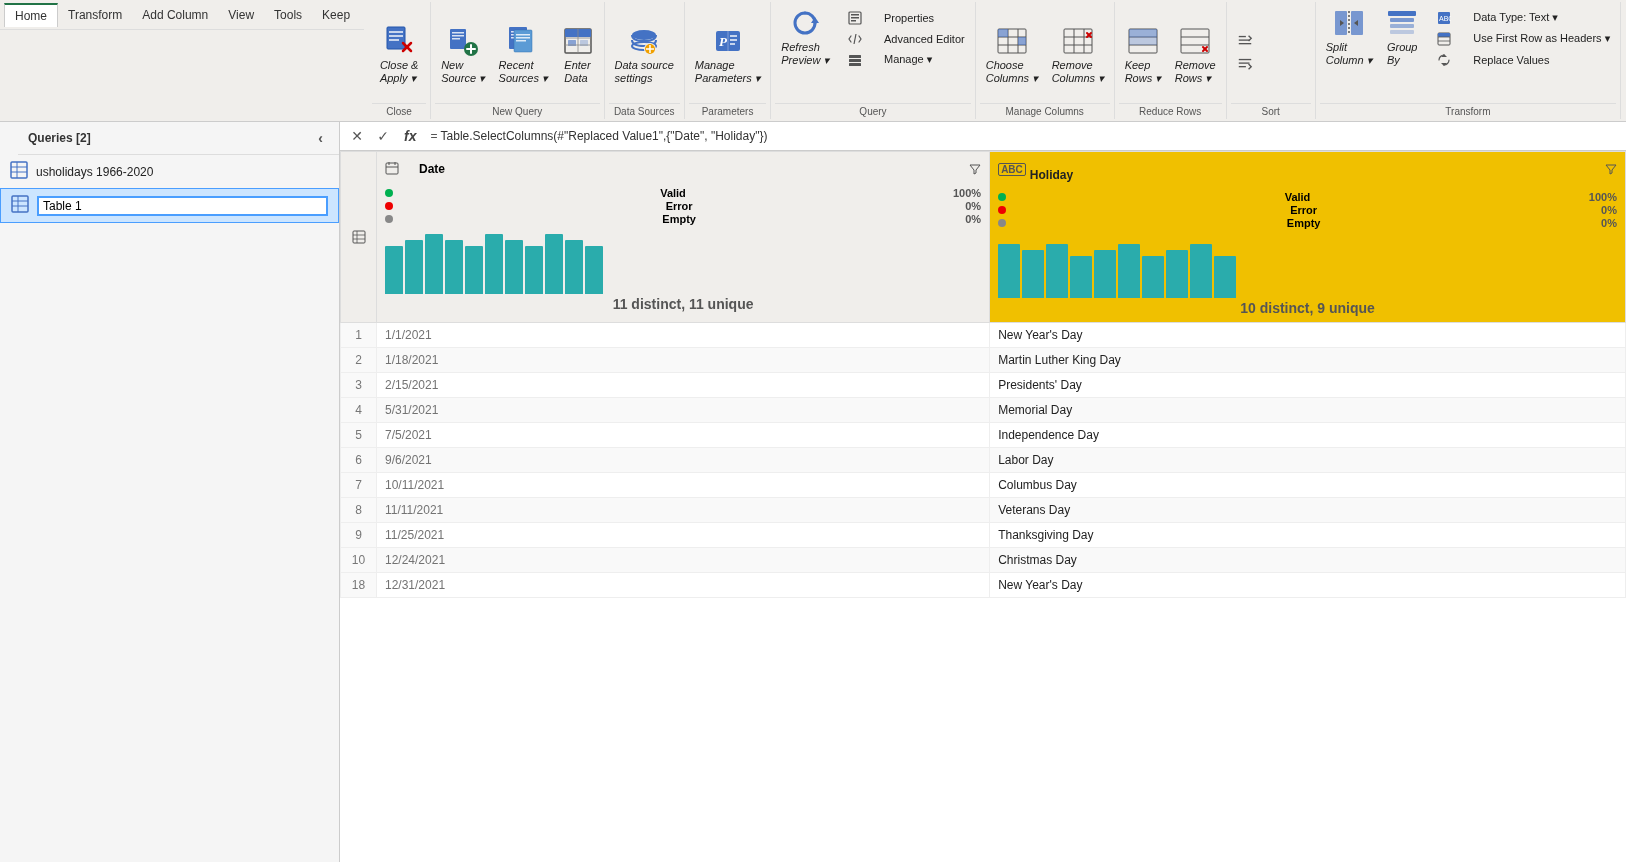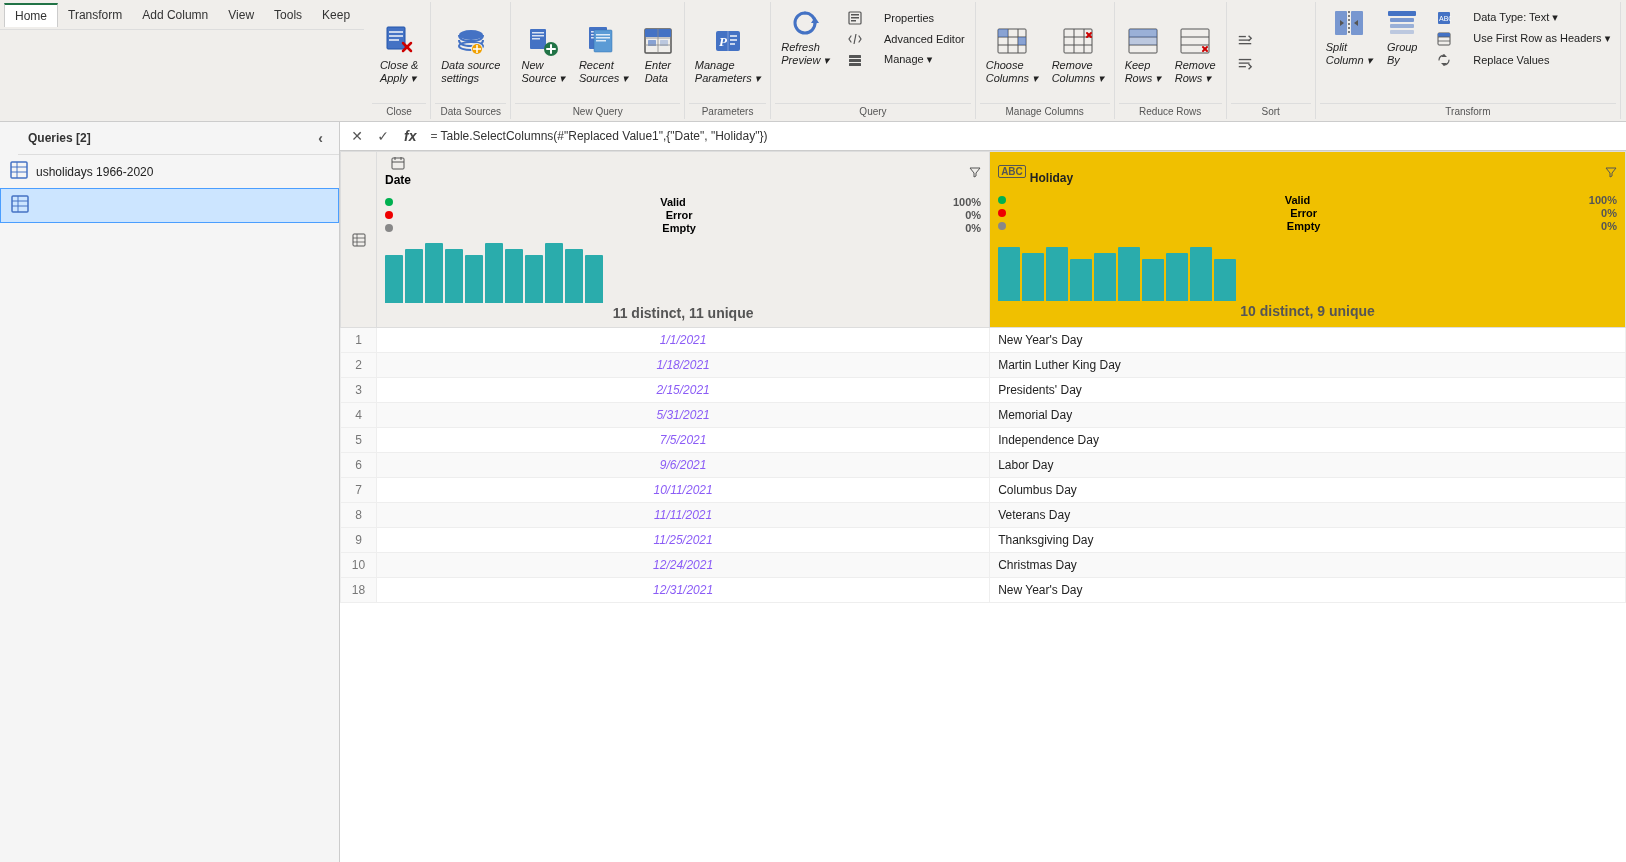--- a/index.html
+++ b/index.html
@@ -57,21 +57,21 @@
     .stat-dot.red { background: #e00; }
     .stat-dot.gray { background: #888; }
     .stat-label { flex: 1; }
     .stat-val { color: #555; }
     .chart-area { padding: 4px 8px 2px 8px; }
     .chart-bars { display: flex; align-items: flex-end; gap: 2px; height: 60px; }
     .chart-bar { background: #2aacac; border-radius: 1px 1px 0 0; }
     .chart-label { font-size: 14px; color: #555; padding: 2px 8px 4px 8px; }
     .data-table td { border: 1px solid #eee; padding: 5px 8px; font-size: 12px; }
     .row-num { text-align: center; color: #777; background: #f9f9f9; width: 30px; font-size: 11px; border-right: 2px solid #ddd; }
-    .date-cell { text-align: center; color: #8b5cf6; font-style: italic; }
+    .date-cell { text-align: left; color: #737373; }
     .holiday-cell { color: #222; }
     .col-icon-btn { background: none; border: none; cursor: pointer; display: flex; align-items: center; gap: 2px; font-size: 11px; }
 
     
     .data-table tbody tr:nth-child(even) td { background: #f9f9f9; }
 
     
     svg { display: inline-block; }
 
     
@@ -112,87 +112,87 @@
         </div>
       </div>
       <div class="ribbon-group-label">Close</div>
     </div>
 
     <div class="ribbon-group">
       <div class="ribbon-group-items">
         <div class="ribbon-btn">
           <div class="icon">
             <svg width="32" height="32" viewBox="0 0 32 32">
+              <rect x="3" y="4" width="16" height="20" rx="1" fill="#4472C4"></rect>
+              <rect x="5" y="7" width="12" height="1.5" fill="#fff" opacity="0.8"></rect>
+              <rect x="5" y="10" width="12" height="1.5" fill="#fff" opacity="0.8"></rect>
+              <rect x="5" y="13" width="8" height="1.5" fill="#fff" opacity="0.8"></rect>
+              <circle cx="24" cy="24" r="7" fill="#217346"></circle>
+              <line x1="24" y1="20" x2="24" y2="28" stroke="#fff" stroke-width="2" stroke-linecap="round"></line>
+              <line x1="20" y1="24" x2="28" y2="24" stroke="#fff" stroke-width="2" stroke-linecap="round"></line>
+            </svg>
+          </div>
+          <div class="label" style="white-space:pre-line;">New
+Source ▾</div>
+        </div>
+        <div class="ribbon-btn">
+          <div class="icon">
+            <svg width="32" height="32" viewBox="0 0 32 32">
+              <rect x="2" y="2" width="18" height="22" rx="1" fill="#4472C4"></rect>
+              <rect x="4" y="6" width="14" height="1.5" fill="#fff" opacity="0.8"></rect>
+              <rect x="4" y="9" width="14" height="1.5" fill="#fff" opacity="0.8"></rect>
+              <rect x="4" y="12" width="10" height="1.5" fill="#fff" opacity="0.8"></rect>
+              <rect x="7" y="5" width="18" height="22" rx="1" fill="#5b9bd5" stroke="#3070b0" stroke-width="0.5"></rect>
+              <rect x="9" y="9" width="14" height="1.5" fill="#fff" opacity="0.8"></rect>
+              <rect x="9" y="12" width="14" height="1.5" fill="#fff" opacity="0.8"></rect>
+              <rect x="9" y="15" width="10" height="1.5" fill="#fff" opacity="0.8"></rect>
+            </svg>
+          </div>
+          <div class="label" style="white-space:pre-line;">Recent
+Sources ▾</div>
+        </div>
+        <div class="ribbon-btn">
+          <div class="icon">
+            <svg width="32" height="32" viewBox="0 0 32 32">
+              <rect x="3" y="4" width="26" height="24" rx="1" fill="none" stroke="#555" stroke-width="1.5"></rect>
+              <rect x="3" y="4" width="26" height="8" rx="1" fill="#4472C4"></rect>
+              <rect x="6" y="15" width="8" height="6" rx="0.5" fill="#4472C4" opacity="0.6"></rect>
+              <rect x="18" y="15" width="8" height="6" rx="0.5" fill="#4472C4" opacity="0.3"></rect>
+              <line x1="16" y1="4" x2="16" y2="28" stroke="#888" stroke-width="0.8"></line>
+              <line x1="3" y1="13" x2="29" y2="13" stroke="#888" stroke-width="0.8"></line>
+              <line x1="3" y1="20" x2="29" y2="20" stroke="#888" stroke-width="0.8"></line>
+            </svg>
+          </div>
+          <div class="label" style="white-space:pre-line;">Enter
+Data</div>
+        </div>
+      </div>
+      <div class="ribbon-group-label">New Query</div>
+    </div>
+
+    <div class="ribbon-group">
+      <div class="ribbon-group-items">
+        <div class="ribbon-btn">
+          <div class="icon">
+            <svg width="32" height="32" viewBox="0 0 32 32">
               <ellipse cx="16" cy="10" rx="12" ry="5" fill="#4472C4"></ellipse>
               <path d="M4 10 Q4 16 16 16 Q28 16 28 10" fill="none" stroke="#4472C4" stroke-width="2"></path>
               <path d="M4 15 Q4 21 16 21 Q28 21 28 15" fill="none" stroke="#4472C4" stroke-width="2"></path>
               <ellipse cx="16" cy="21" rx="12" ry="4" fill="none" stroke="#4472C4" stroke-width="2"></ellipse>
               <circle cx="22" cy="24" r="6" fill="#f0eeeb"></circle>
               <circle cx="22" cy="24" r="5" fill="#f0a000"></circle>
               <line x1="22" y1="20" x2="22" y2="28" stroke="#fff" stroke-width="1.5"></line>
               <line x1="18" y1="24" x2="26" y2="24" stroke="#fff" stroke-width="1.5"></line>
             </svg>
           </div>
           <div class="label" style="white-space:pre-line;">Data source
 settings</div>
         </div>
       </div>
       <div class="ribbon-group-label">Data Sources</div>
-    </div>
-
-    <div class="ribbon-group">
-      <div class="ribbon-group-items">
-        <div class="ribbon-btn">
-          <div class="icon">
-            <svg width="32" height="32" viewBox="0 0 32 32">
-              <rect x="3" y="4" width="16" height="20" rx="1" fill="#4472C4"></rect>
-              <rect x="5" y="7" width="12" height="1.5" fill="#fff" opacity="0.8"></rect>
-              <rect x="5" y="10" width="12" height="1.5" fill="#fff" opacity="0.8"></rect>
-              <rect x="5" y="13" width="8" height="1.5" fill="#fff" opacity="0.8"></rect>
-              <circle cx="24" cy="24" r="7" fill="#217346"></circle>
-              <line x1="24" y1="20" x2="24" y2="28" stroke="#fff" stroke-width="2" stroke-linecap="round"></line>
-              <line x1="20" y1="24" x2="28" y2="24" stroke="#fff" stroke-width="2" stroke-linecap="round"></line>
-            </svg>
-          </div>
-          <div class="label" style="white-space:pre-line;">New
-Source ▾</div>
-        </div>
-        <div class="ribbon-btn">
-          <div class="icon">
-            <svg width="32" height="32" viewBox="0 0 32 32">
-              <rect x="2" y="2" width="18" height="22" rx="1" fill="#4472C4"></rect>
-              <rect x="4" y="6" width="14" height="1.5" fill="#fff" opacity="0.8"></rect>
-              <rect x="4" y="9" width="14" height="1.5" fill="#fff" opacity="0.8"></rect>
-              <rect x="4" y="12" width="10" height="1.5" fill="#fff" opacity="0.8"></rect>
-              <rect x="7" y="5" width="18" height="22" rx="1" fill="#5b9bd5" stroke="#3070b0" stroke-width="0.5"></rect>
-              <rect x="9" y="9" width="14" height="1.5" fill="#fff" opacity="0.8"></rect>
-              <rect x="9" y="12" width="14" height="1.5" fill="#fff" opacity="0.8"></rect>
-              <rect x="9" y="15" width="10" height="1.5" fill="#fff" opacity="0.8"></rect>
-            </svg>
-          </div>
-          <div class="label" style="white-space:pre-line;">Recent
-Sources ▾</div>
-        </div>
-        <div class="ribbon-btn">
-          <div class="icon">
-            <svg width="32" height="32" viewBox="0 0 32 32">
-              <rect x="3" y="4" width="26" height="24" rx="1" fill="none" stroke="#555" stroke-width="1.5"></rect>
-              <rect x="3" y="4" width="26" height="8" rx="1" fill="#4472C4"></rect>
-              <rect x="6" y="15" width="8" height="6" rx="0.5" fill="#4472C4" opacity="0.6"></rect>
-              <rect x="18" y="15" width="8" height="6" rx="0.5" fill="#4472C4" opacity="0.3"></rect>
-              <line x1="16" y1="4" x2="16" y2="28" stroke="#888" stroke-width="0.8"></line>
-              <line x1="3" y1="13" x2="29" y2="13" stroke="#888" stroke-width="0.8"></line>
-              <line x1="3" y1="20" x2="29" y2="20" stroke="#888" stroke-width="0.8"></line>
-            </svg>
-          </div>
-          <div class="label" style="white-space:pre-line;">Enter
-Data</div>
-        </div>
-      </div>
-      <div class="ribbon-group-label">New Query</div>
     </div>
 
     <div class="ribbon-group">
       <div class="ribbon-group-items">
         <div class="ribbon-btn">
           <div class="icon">
             <svg width="32" height="32" viewBox="0 0 32 32">
               <rect x="4" y="6" width="24" height="20" rx="2" fill="#4472C4"></rect>
               <text x="7" y="21" font-size="13" fill="#fff" font-style="italic" font-weight="bold" font-family="serif">P</text>
               <line x1="16" y1="6" x2="16" y2="26" stroke="#fff" stroke-width="0.8" opacity="0.4"></line>
@@ -439,20 +439,21 @@
     </div>
     <div class="query-item selected">
       <span>
         <svg width="18" height="18" viewBox="0 0 18 18">
           <rect x="1" y="1" width="16" height="16" rx="1" fill="none" stroke="#4472C4" stroke-width="1.5"></rect>
           <line x1="1" y1="6" x2="17" y2="6" stroke="#4472C4" stroke-width="1"></line>
           <line x1="1" y1="11" x2="17" y2="11" stroke="#4472C4" stroke-width="1"></line>
           <line x1="7" y1="1" x2="7" y2="17" stroke="#4472C4" stroke-width="1"></line>
         </svg>
       </span>
+      <input class="rename-input" value="Table 1" style="flex: 1 1 0%;">
     </div>
   </div>
 
   <div class="data-area">
 
     <div class="formula-bar">
       <div class="formula-icons">
         <div class="formula-icon-btn" title="Cancel">✕</div>
         <div class="formula-icon-btn" title="Confirm">✓</div>
       </div>
@@ -473,21 +474,21 @@
                   <line x1="1" y1="5" x2="13" y2="5" stroke="#555" stroke-width="0.8"></line>
                   <line x1="1" y1="9" x2="13" y2="9" stroke="#555" stroke-width="0.8"></line>
                   <line x1="5" y1="1" x2="5" y2="13" stroke="#555" stroke-width="0.8"></line>
                 </svg>
               </div>
             </th>
 
             <th style="background:#f0eeeb; min-width:270px; border:1px solid #ddd;">
               <div class="th-content">
                 <div class="th-top date-col">
-                  <div style="display:flex;align-items:center;gap:0;flex-direction:column;">
+                  <div style="display:flex;align-items:center;gap:20px;">
                     <span>
                       <svg width="14" height="14" viewBox="0 0 14 14">
                         <rect x="1" y="2" width="12" height="11" rx="1" fill="none" stroke="#555" stroke-width="1"></rect>
                         <line x1="4" y1="1" x2="4" y2="4" stroke="#555" stroke-width="1"></line>
                         <line x1="10" y1="1" x2="10" y2="4" stroke="#555" stroke-width="1"></line>
                         <line x1="1" y1="6" x2="13" y2="6" stroke="#555" stroke-width="1"></line>
                       </svg>
                     </span>
                     <span style="font-weight:600;">Date</span>
                   </div>

